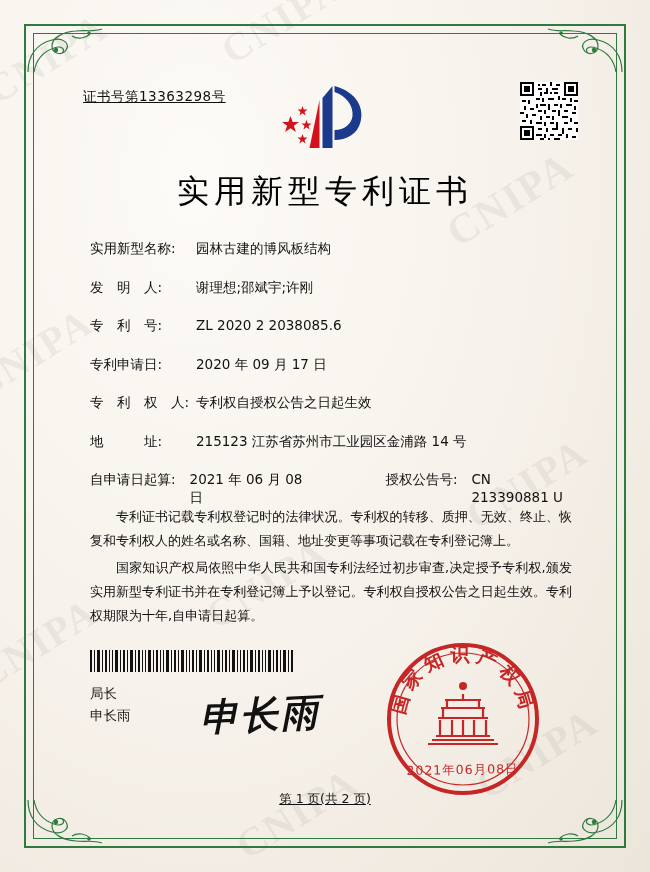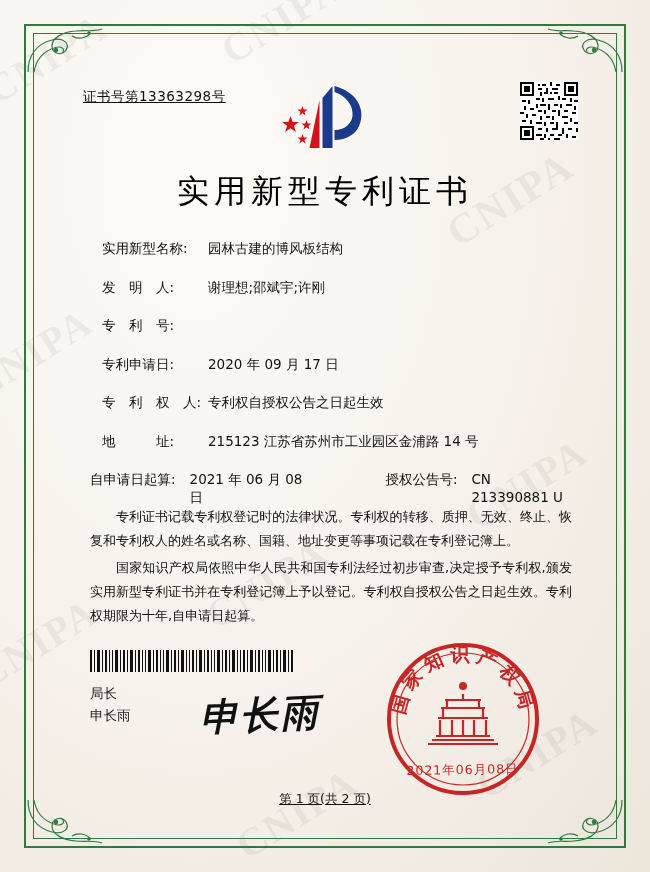--- a/index.html
+++ b/index.html
@@ -124,21 +124,21 @@
   }
   .f-label {
     flex: 0 0 auto;
     white-space: nowrap;
     color: #111;
   }
   .f-val {
     margin-left: 14px;
     color: #111;
   }
-  .w-name   { width: 92px; margin-left: 12px; }
+  .w-name   { width: 92px; }
   .row-two { display: flex; align-items: baseline; }
   .row-two .second { margin-left: 76px; display: flex; align-items: flex-start; }
 
   .para {
     position: absolute;
     left: 40px; right: 28px; top: 455px;
     font-size: 13px;
     line-height: 1.85;
     text-align: justify;
     color: #111;
@@ -370,20 +370,21 @@
         <span class="f-val">园林古建的博风板结构</span>
       </div>
 
       <div class="field">
         <span class="f-label w-name">发　明　人:</span>
         <span class="f-val">谢理想;邵斌宇;许刚</span>
       </div>
 
       <div class="field">
         <span class="f-label w-name">专　利　号:</span>
+        <span class="f-val">ZL 2020 2 2038085.6</span>
       </div>
 
       <div class="field">
         <span class="f-label w-name">专利申请日:</span>
         <span class="f-val">2020 年 09 月 17 日</span>
       </div>
 
       <div class="field">
         <span class="f-label w-name">专　利　权　人:</span>
         <span class="f-val">专利权自授权公告之日起生效</span>

